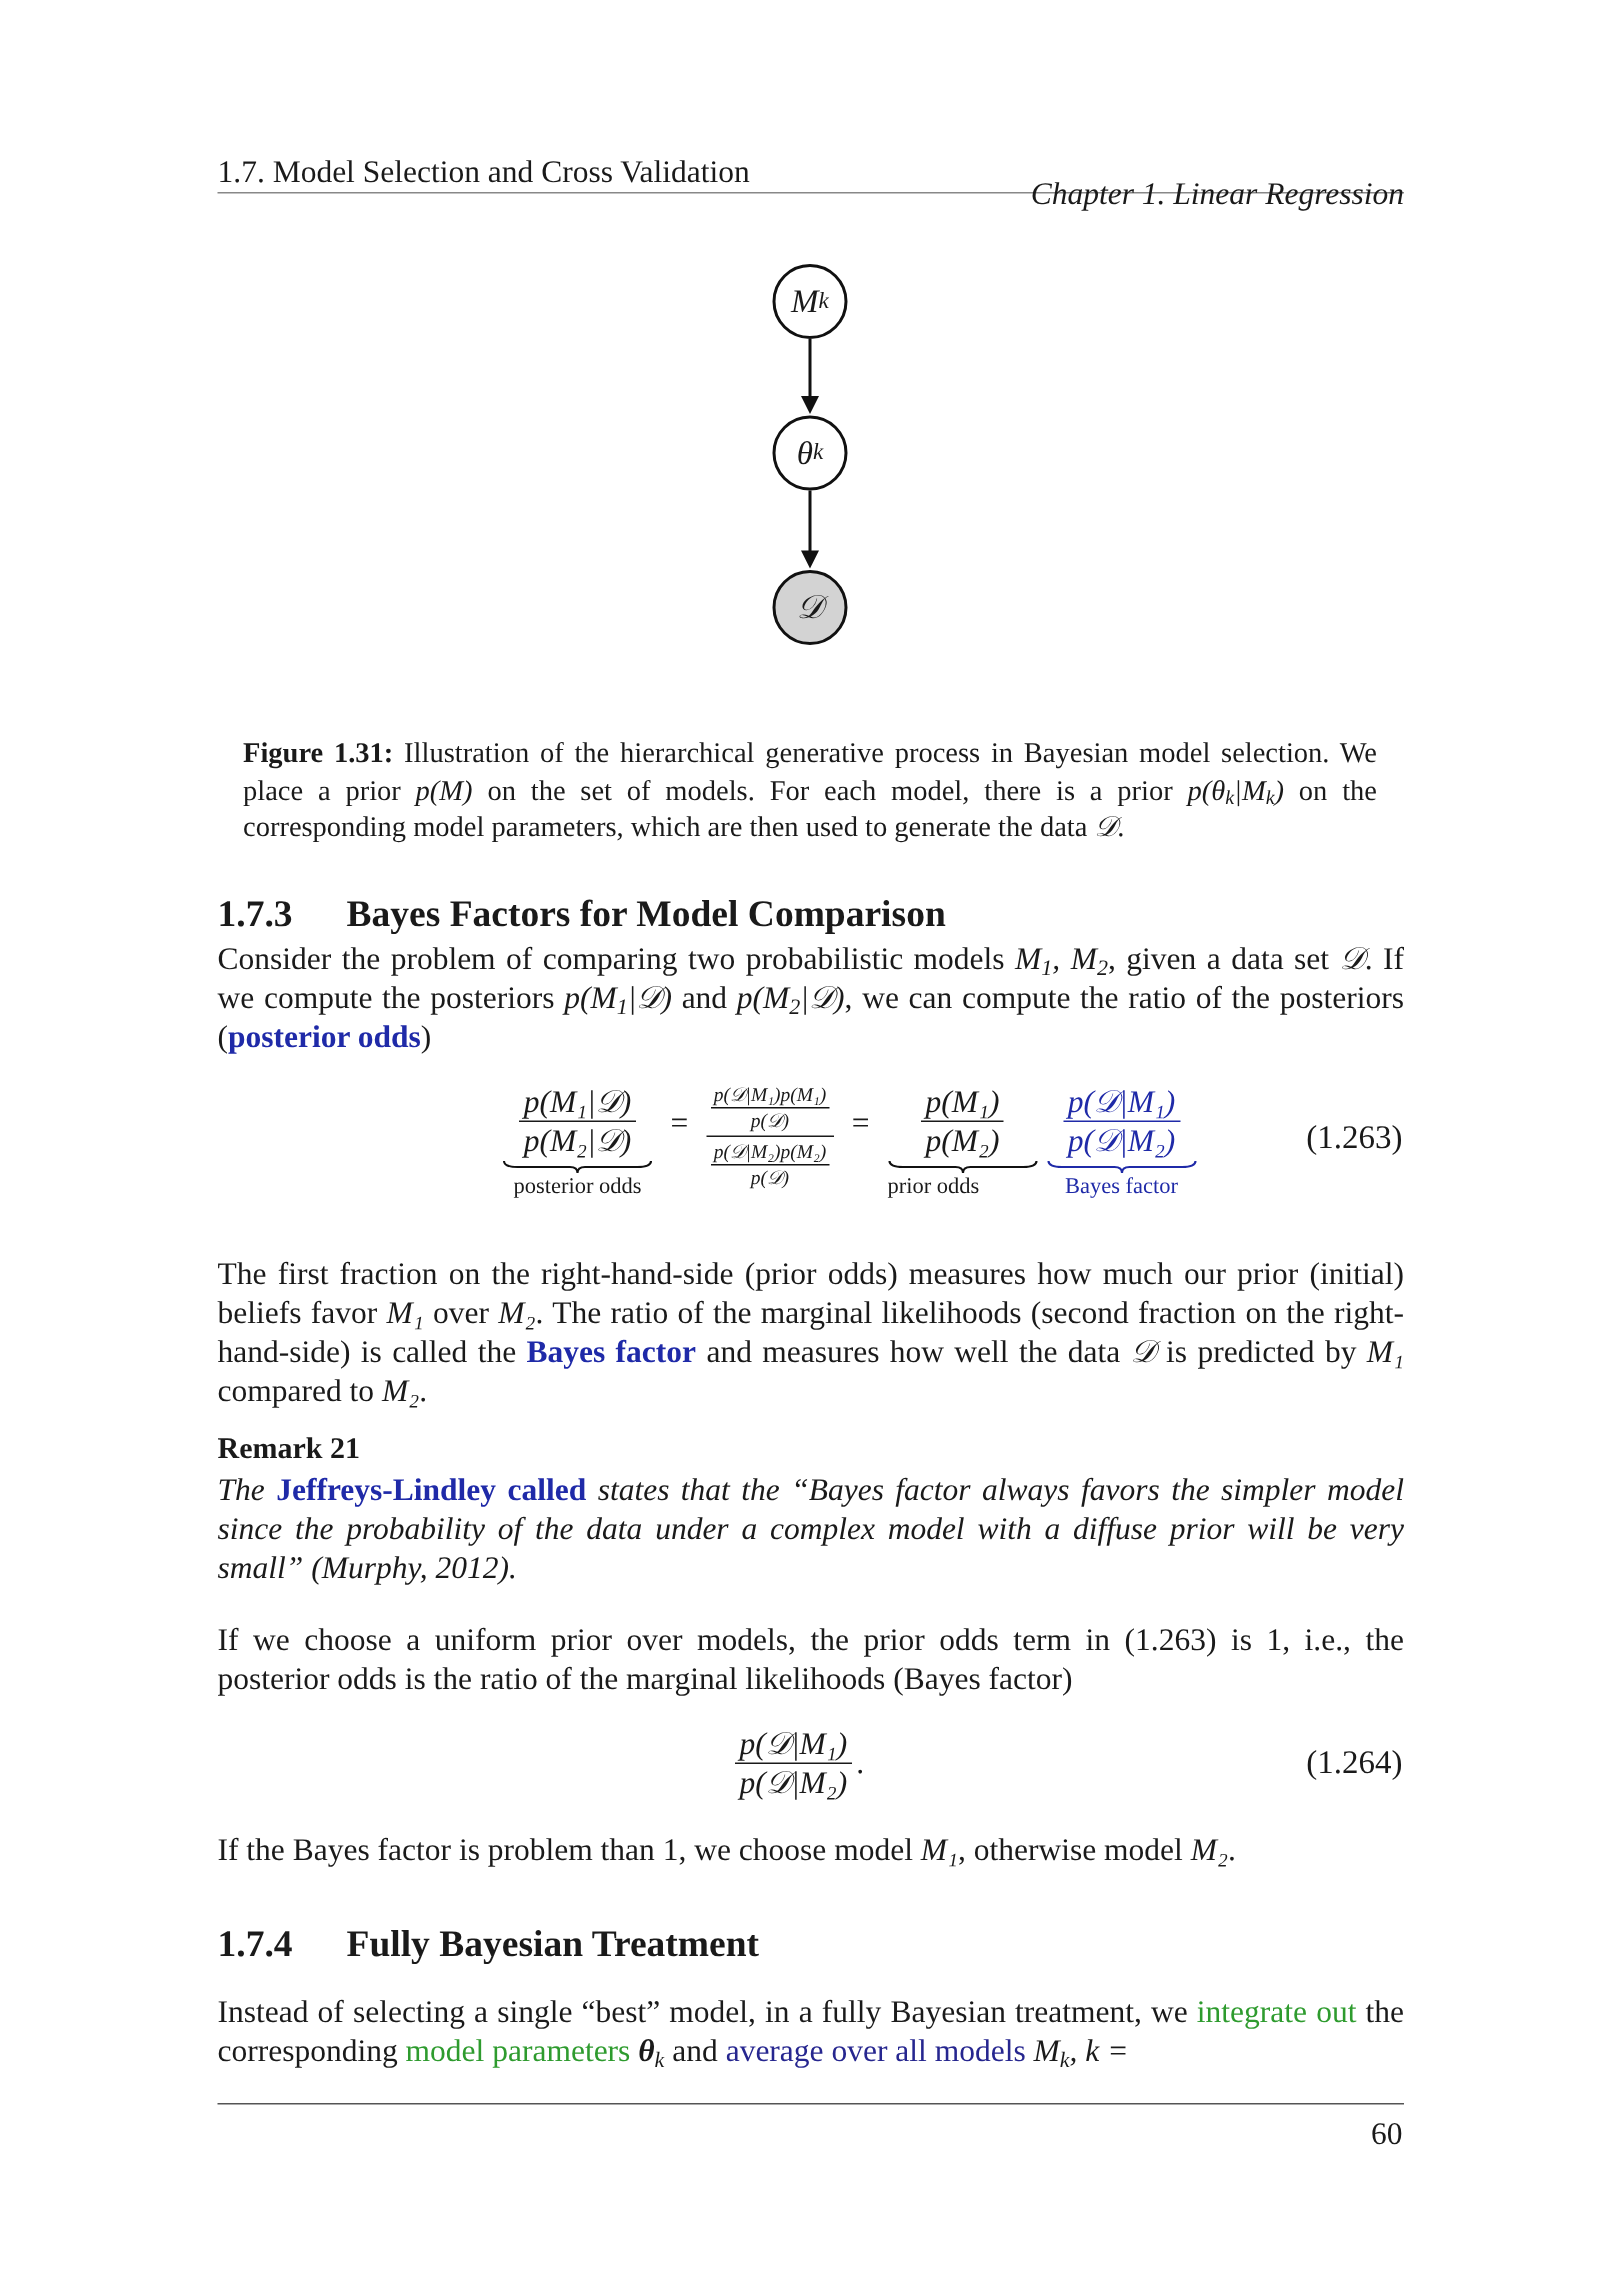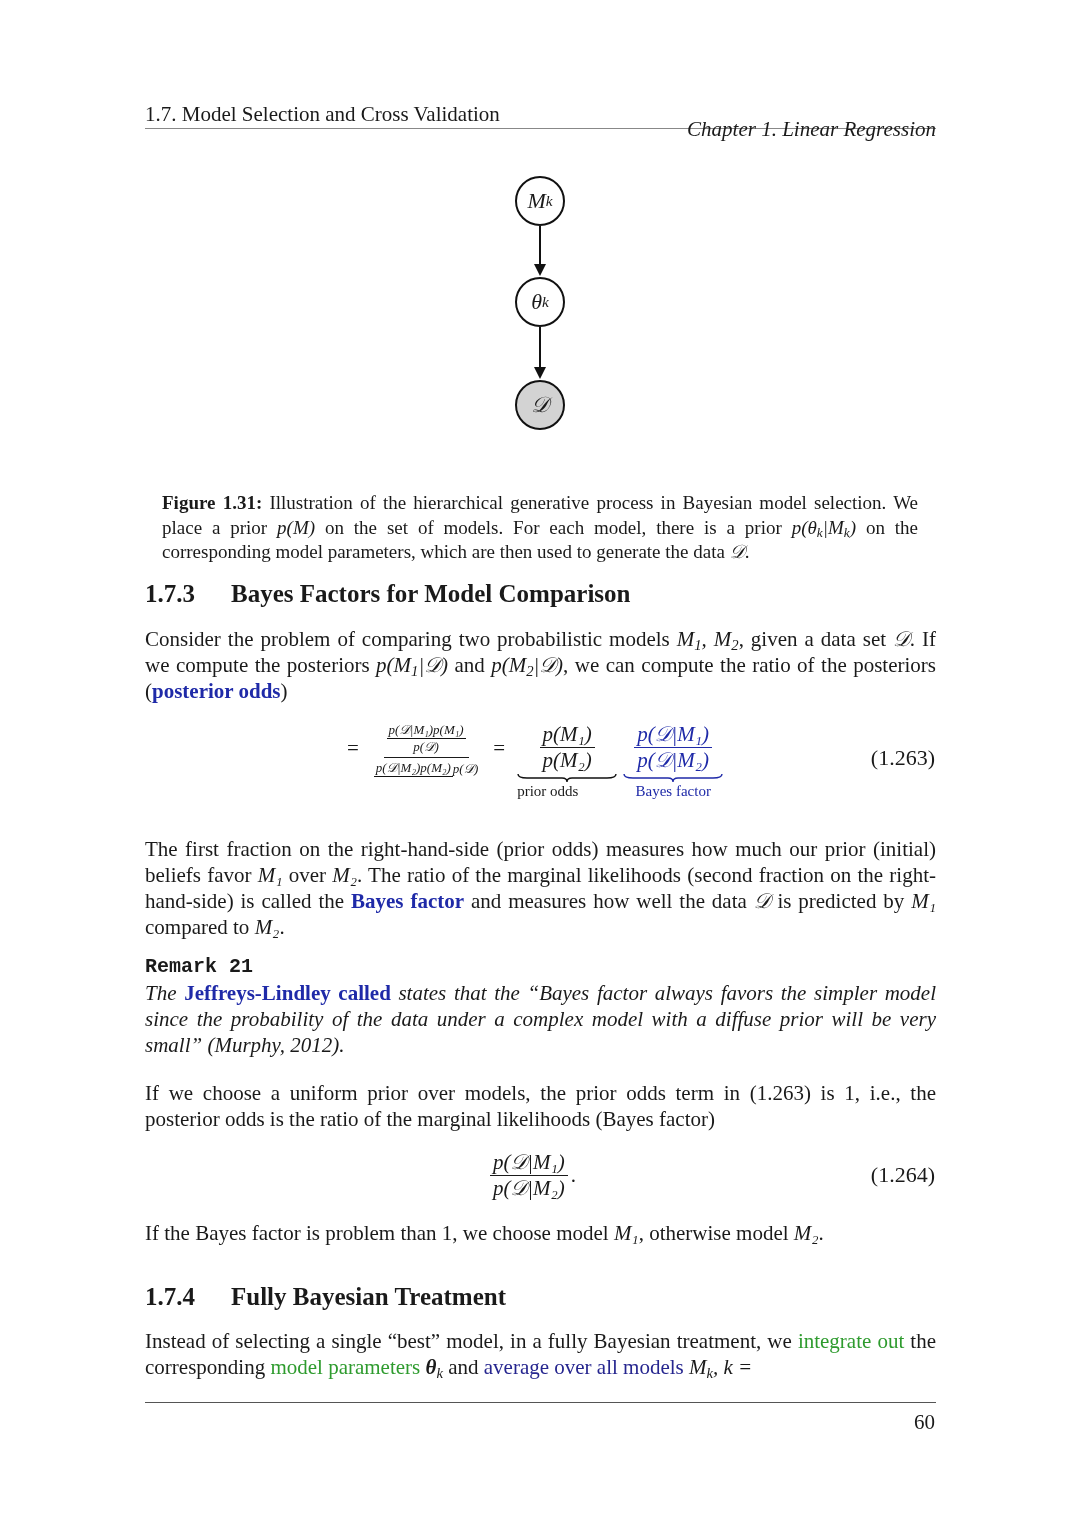--- a/index.html
+++ b/index.html
@@ -37,21 +37,21 @@
   .para { position: absolute; left: 145px; width: 791px; font-size: 21px; line-height: 26px;
           text-align: justify; }
 
   .frac { display: inline-flex; flex-direction: column; align-items: center; vertical-align: middle; }
   .frac .n { border-bottom: 1.3px solid currentColor; padding: 0 3px; }
   .frac .d { padding: 0 3px; }
   .brace { width: 100%; height: 10px; }
   .brace-label { font-size: 15px; font-style: normal; white-space: nowrap; }
   .eqnum { position: absolute; font-size: 22px; font-style: normal; }
 
-  .remark-title { position: absolute; left: 145px; top: 955px; font-size: 20px; font-weight: bold; font-family: Liberation Mono, monospace; }
+  .remark-title { position: absolute; left: 145px; top: 955px; font-size: 20px; font-weight: bold; }
   .remark-body { position: absolute; left: 145px; top: 980px; width: 791px; font-size: 21px;
                  line-height: 26px; font-style: italic; text-align: justify; }
 
   .footer-rule { position: absolute; left: 145px; top: 1402px; width: 791px; height: 1px; background: #555; }
   .page-number { position: absolute; right: 145px; top: 1410px; font-size: 21px; }
 </style>
 </head>
 <body>
 
 <div class="abs page-header serif">
@@ -76,36 +76,46 @@
 
   <div class="node obs math" style="left:515px; top:380px;">
     <span>𝒟</span>
   </div>
 </div>
 
 <div class="abs caption serif">
   <b>Figure 1.31:</b><span> Illustration of the hierarchical generative process in Bayesian model selection. We place a prior </span><span class="math">p(M)</span><span> on the set of models. For each model, there is a prior </span><span class="math"><span>p(θ</span><sub>k</sub><span>|M</span><sub>k</sub><span>)</span></span><span> on the corresponding model parameters, which are then used to generate the data </span><span class="math">𝒟</span><span>.</span>
 </div>
 
-<h3 class="sec serif" style="left:145px; top:580px;">
+<h3 class="sec serif" style="left:145px; top:596px;">
   <span class="num">1.7.3</span><span>Bayes Factors for Model Comparison</span>
 </h3>
 
 <div class="para serif" style="top:626px;">
   <span>Consider the problem of comparing two probabilistic models </span><span class="math"><span>M</span><sub>1</sub></span><span class="math">, </span><span class="math"><span>M</span><sub>2</sub></span><span>, given a data set </span><span class="math">𝒟</span><span>. If we compute the posteriors </span><span class="math"><span>p(M</span><sub>1</sub><span>|𝒟)</span></span><span> and </span><span class="math"><span>p(M</span><sub>2</sub><span>|𝒟)</span></span><span>, we can compute the ratio of the posteriors (</span><a class="blue-b">posterior odds</a><span>)</span>
 </div>
 
 <div class="abs math" style="left:335px; top:722px; display:flex; align-items:flex-start; font-size:21px;">
+  <div style="display:flex; flex-direction:column; align-items:center;">
+    <div class="frac">
+      <span class="n">p(M₁|𝒟)</span>
+      <span class="d">p(M₂|𝒟)</span>
+    </div>
+    <svg class="brace" viewBox="0 0 100 10" preserveAspectRatio="none">
+        <path d="M1,1 Q1,5 10,5 L45,5 Q50,5 50,9 Q50,5 55,5 L90,5 Q99,5 99,1" fill="none" stroke="#111" stroke-width="1.4" vector-effect="non-scaling-stroke"></path>
+      </svg>
+    <span class="brace-label serif">posterior odds</span>
+  </div>
   <span class="rm" style="margin:14px 12px 0;">=</span>
   <div class="frac" style="font-size:13px; margin-top:0;">
     <div class="n" style="display:flex; flex-direction:column; align-items:center; padding-bottom:2px;">
       <span style="border-bottom:1px solid #111; padding:0 2px;">p(𝒟|M₁)p(M₁)</span>
       <span>p(𝒟)</span>
     </div>
-    <div class="d" style="display:flex; align-items:center; padding-top:2px;">
+    <div class="d" style="display:flex; flex-direction:column; align-items:center; padding-top:2px;">
       <span style="border-bottom:1px solid #111; padding:0 2px;">p(𝒟|M₂)p(M₂)</span>
       <span>p(𝒟)</span>
     </div>
   </div>
   <span class="rm" style="margin:14px 12px 0;">=</span>
   <div style="display:flex; flex-direction:column; ">
     <div class="frac">
       <span class="n">p(M₁)</span>
       <span class="d">p(M₂)</span>
     </div>

